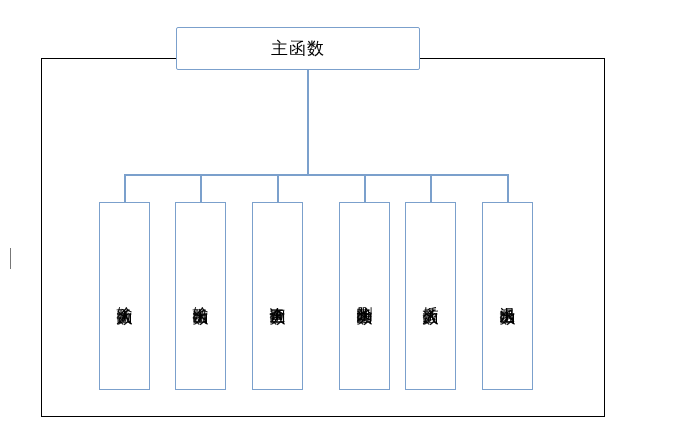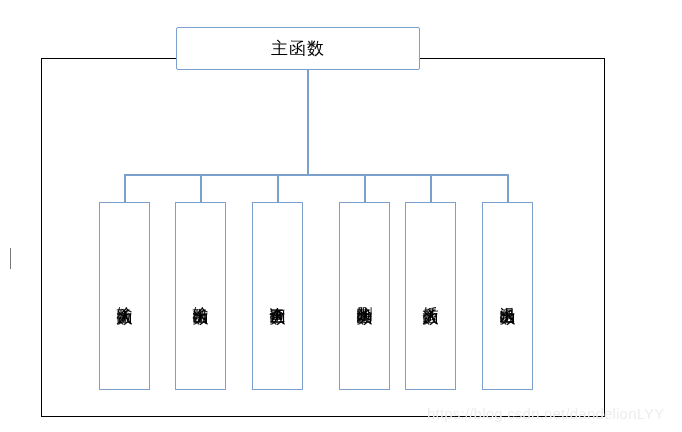--- a/index.html
+++ b/index.html
@@ -147,15 +147,14 @@
   <div class="leaf-node" style="left:405px;">
     <span class="node-label">插入函数</span>
   </div>
 
   <div class="leaf-node" style="left:482px;">
     <span class="node-label">退出函数</span>
   </div>
 
   <div id="edge-tick"></div>
 
-  <div id="watermark">https://blog.csdn.net/dandelionLYY</div>
 
 </div>
 
 </body></html>

